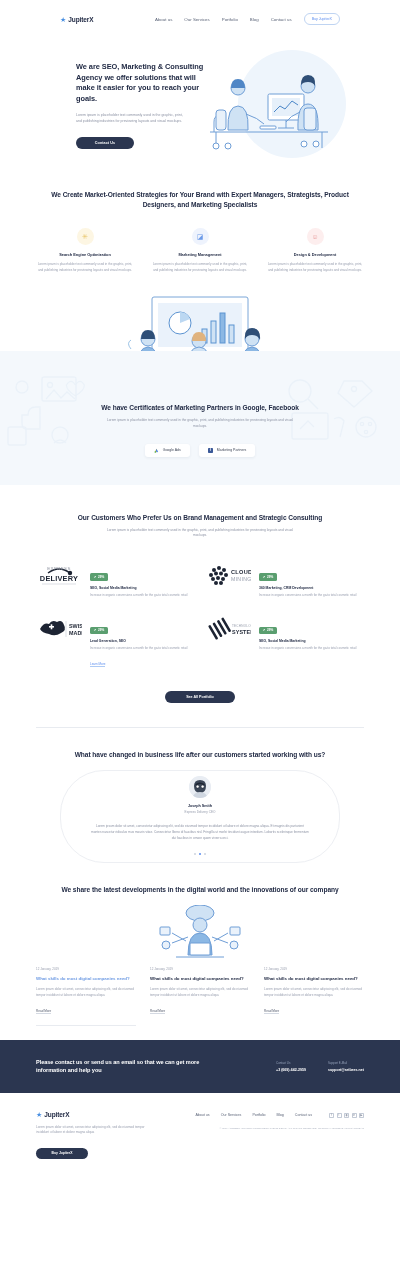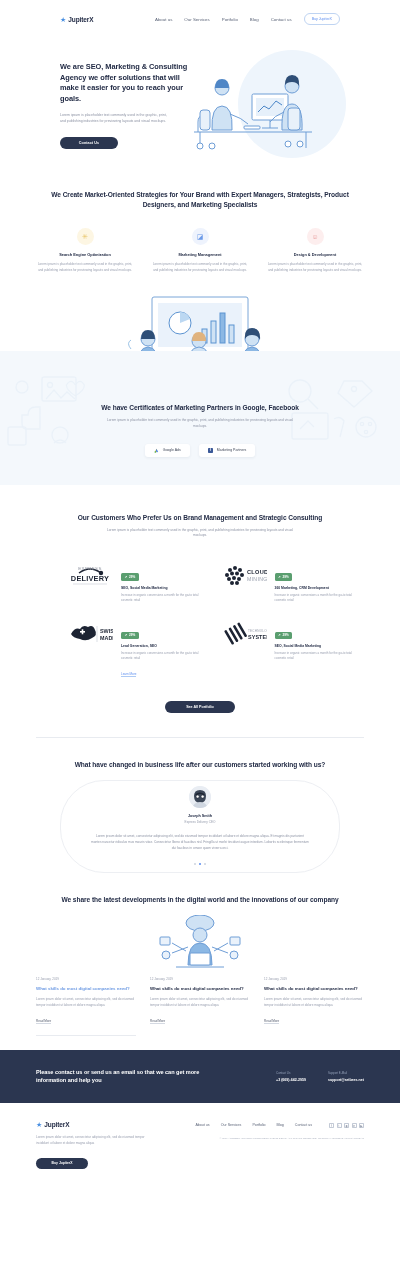--- a/index.html
+++ b/index.html
@@ -18,21 +18,21 @@
   .logo-star { color: #4a90e2; font-size: 7px; line-height: 1; }
   .logo-text { font-size: 6.5px; font-weight: bold; letter-spacing: -0.1px; color: #222b45; }
   .nav { margin-left: auto; display: flex; align-items: center; gap: 12px; }
   .nav-item { font-size: 4.4px; color: #5b6478; white-space: nowrap; }
   .buy-btn-top {
     font-size: 3.6px; color: #5b8def; border: 0.6px solid #bfd4f2;
     border-radius: 9px; padding: 3px 7px; white-space: nowrap;
   }
 
   
-  .hero { position: relative; padding: 18px 60px 30px; display: flex; }
+  .hero { position: relative; padding: 18px 60px 30px; display: flex; margin-left: 16px; }
   .hero-left { width: 128px; padding-top: 6px; }
   .hero-title { font-size: 7.4px; font-weight: bold; line-height: 1.45; color: #222b45; letter-spacing: -0.05px; }
   .hero-sub { font-size: 3.5px; line-height: 1.7; color: #8d93a4; margin-top: 8px; width: 112px; }
   .hero-btn {
     margin-top: 12px; width: 58px; height: 12px; border-radius: 6px;
     background: #2b3650; color: #fff; font-size: 3.7px; font-weight: bold;
     display: flex; align-items: center; justify-content: center; letter-spacing: .1px;
   }
   .hero-art { position: relative; flex: 1; height: 96px; }
   .hero-blob { position: absolute; right: -6px; top: -6px; width: 108px; height: 108px; border-radius: 50%; background: #eef5fc; }
@@ -63,21 +63,21 @@
     align-items: center; gap: 4px; font-size: 3.5px; color: #3e4657;
     box-shadow: 0 1px 3px rgba(40,60,90,.07);
   }
   .badge-g { width: 5px; height: 5px; }
   .badge-f { width: 5px; height: 5px; background: #3b5998; border-radius: .8px; color:#fff; font-size:3.6px; font-weight:bold; display:flex; align-items:center; justify-content:center; }
   .cert-deco { position: absolute; opacity: .5; }
 
   
   .cust { padding: 28px 36px 0; }
   .port-grid { margin-top: 16px; }
-  .port-row { display: flex; gap: 10px; margin-left: 31px; }
+  .port-row { display: flex; gap: 10px; }
   .port-item { flex: 1; display: flex; gap: 8px; align-items: flex-start; padding: 8px 0 10px; }
   .port-logo { width: 46px; height: 26px; display: flex; align-items: center; justify-content: center; flex-shrink: 0; }
   .port-body { flex: 1; padding-top: 1px; }
   .pct-badge {
     display: inline-flex; align-items: center; gap: 2px; background: #5a9e6f; color: #fff;
     font-size: 3.1px; font-weight: bold; border-radius: 1.5px; padding: 1.6px 3.4px;
   }
   .port-name { font-size: 3.4px; font-weight: bold; color: #222b45; margin-top: 4px; }
   .port-desc { font-size: 3px; line-height: 1.7; color: #9aa0b0; margin-top: 3px; }
   .port-link { font-size: 3px; color: #5b8def; margin-top: 4px; display: inline-block; border-bottom: .4px solid #aecaf4; }

